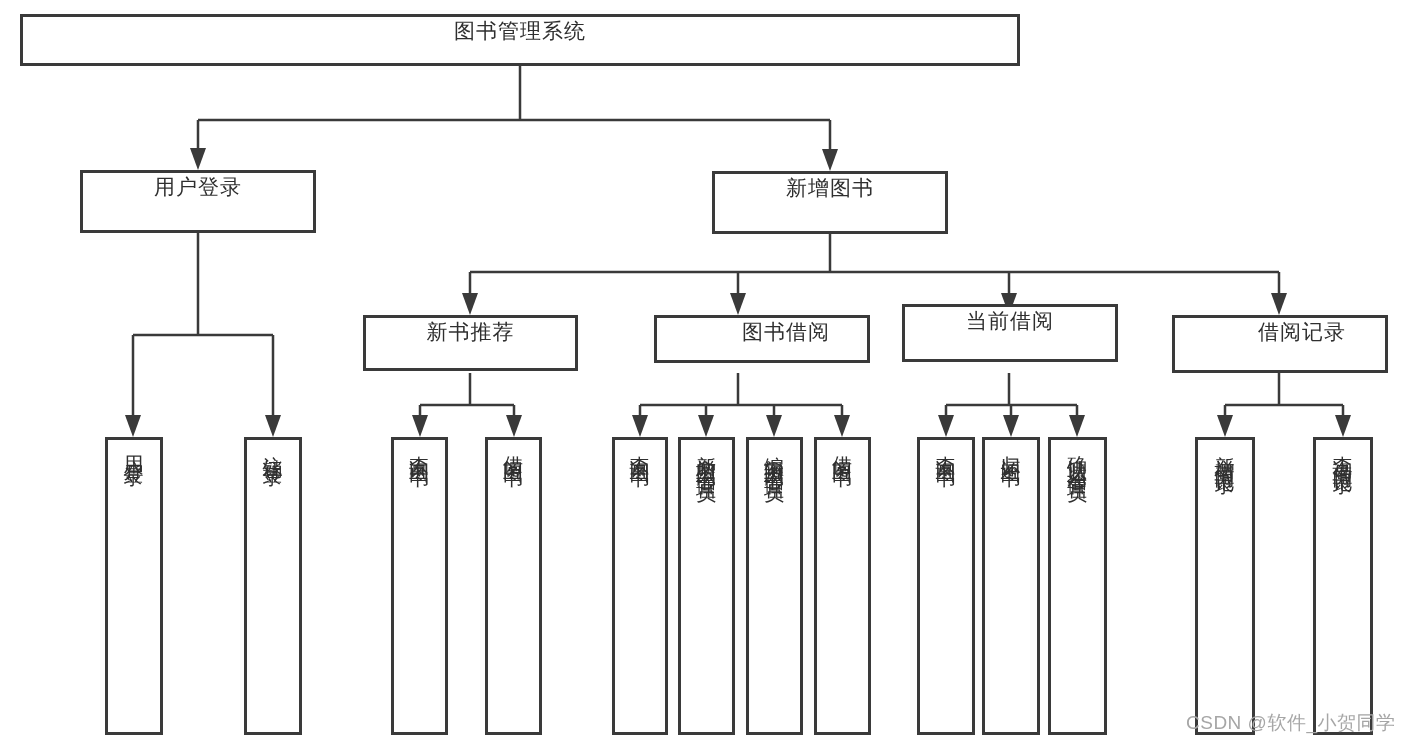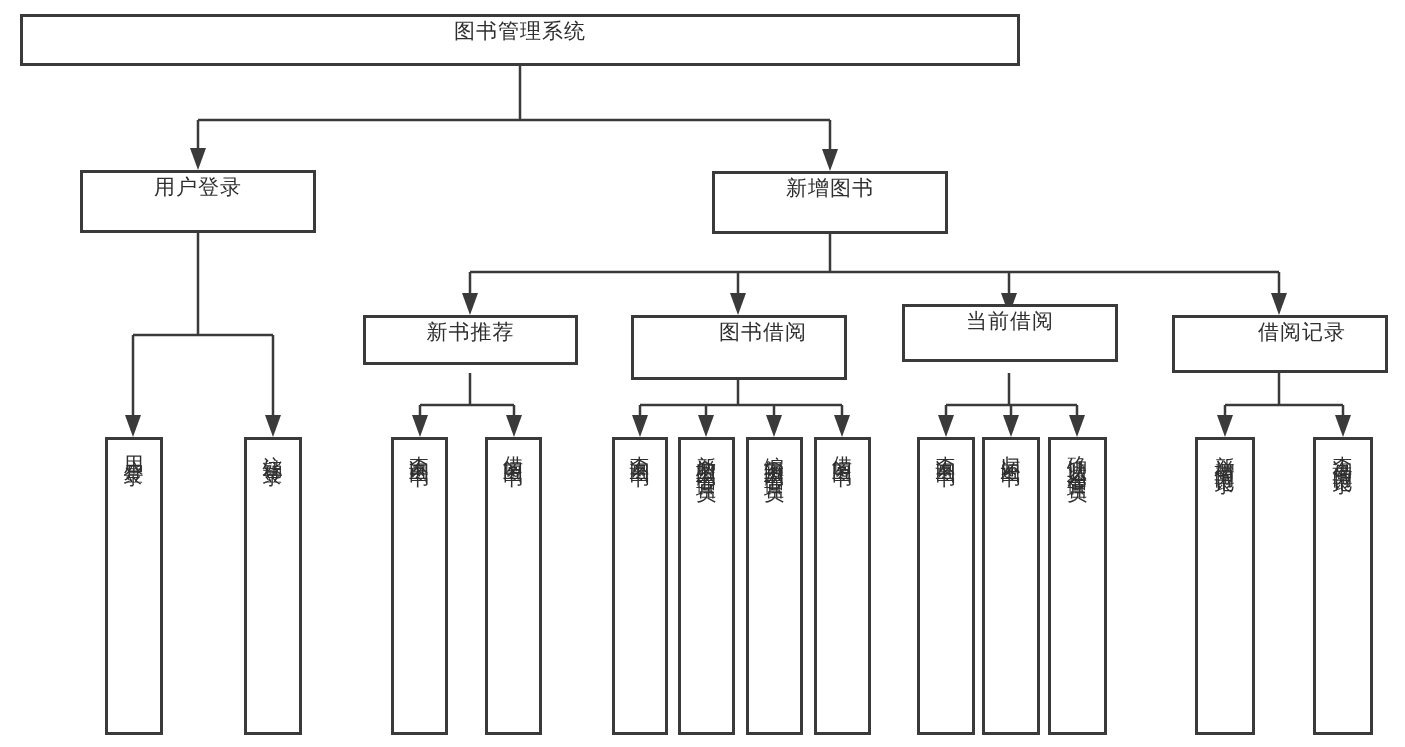--- a/index.html
+++ b/index.html
@@ -103,24 +103,24 @@
     <span class="lbl">图书管理系统</span>
   </div>
 
   <div class="node" style="left:80px;top:170px;width:236px;height:63px;">
     <span class="lbl">用户登录</span>
   </div>
   <div class="node" style="left:712px;top:171px;width:236px;height:63px;">
     <span class="lbl">新增图书</span>
   </div>
 
-  <div class="node" style="left:363px;top:315px;width:215px;height:50px;">
+  <div class="node" style="left:363px;top:315px;width:215px;height:56px;">
     <span class="lbl">新书推荐</span>
   </div>
-  <div class="node" style="left:631px;top:315px;width:216px;height:65px;padding-left:48px;">
+  <div class="node" style="left:654px;top:315px;width:216px;height:48px;padding-left:48px;">
     <span class="lbl">图书借阅</span>
   </div>
   <div class="node" style="left:902px;top:304px;width:216px;height:58px;">
     <span class="lbl">当前借阅</span>
   </div>
   <div class="node" style="left:1172px;top:315px;width:216px;height:58px;padding-left:44px;">
     <span class="lbl">借阅记录</span>
   </div>
 
   <div class="node leaf" style="left:105px;width:58px;">
@@ -160,14 +160,15 @@
     <span class="lbl">确认归还（管理员）</span>
   </div>
 
   <div class="node leaf" style="left:1195px;width:60px;">
     <span class="lbl">新增借阅记录</span>
   </div>
   <div class="node leaf" style="left:1313px;width:60px;">
     <span class="lbl">查询借阅记录</span>
   </div>
 
+  <div class="watermark">CSDN @软件_小贺同学</div>
 
 </div>
 
 </body></html>

